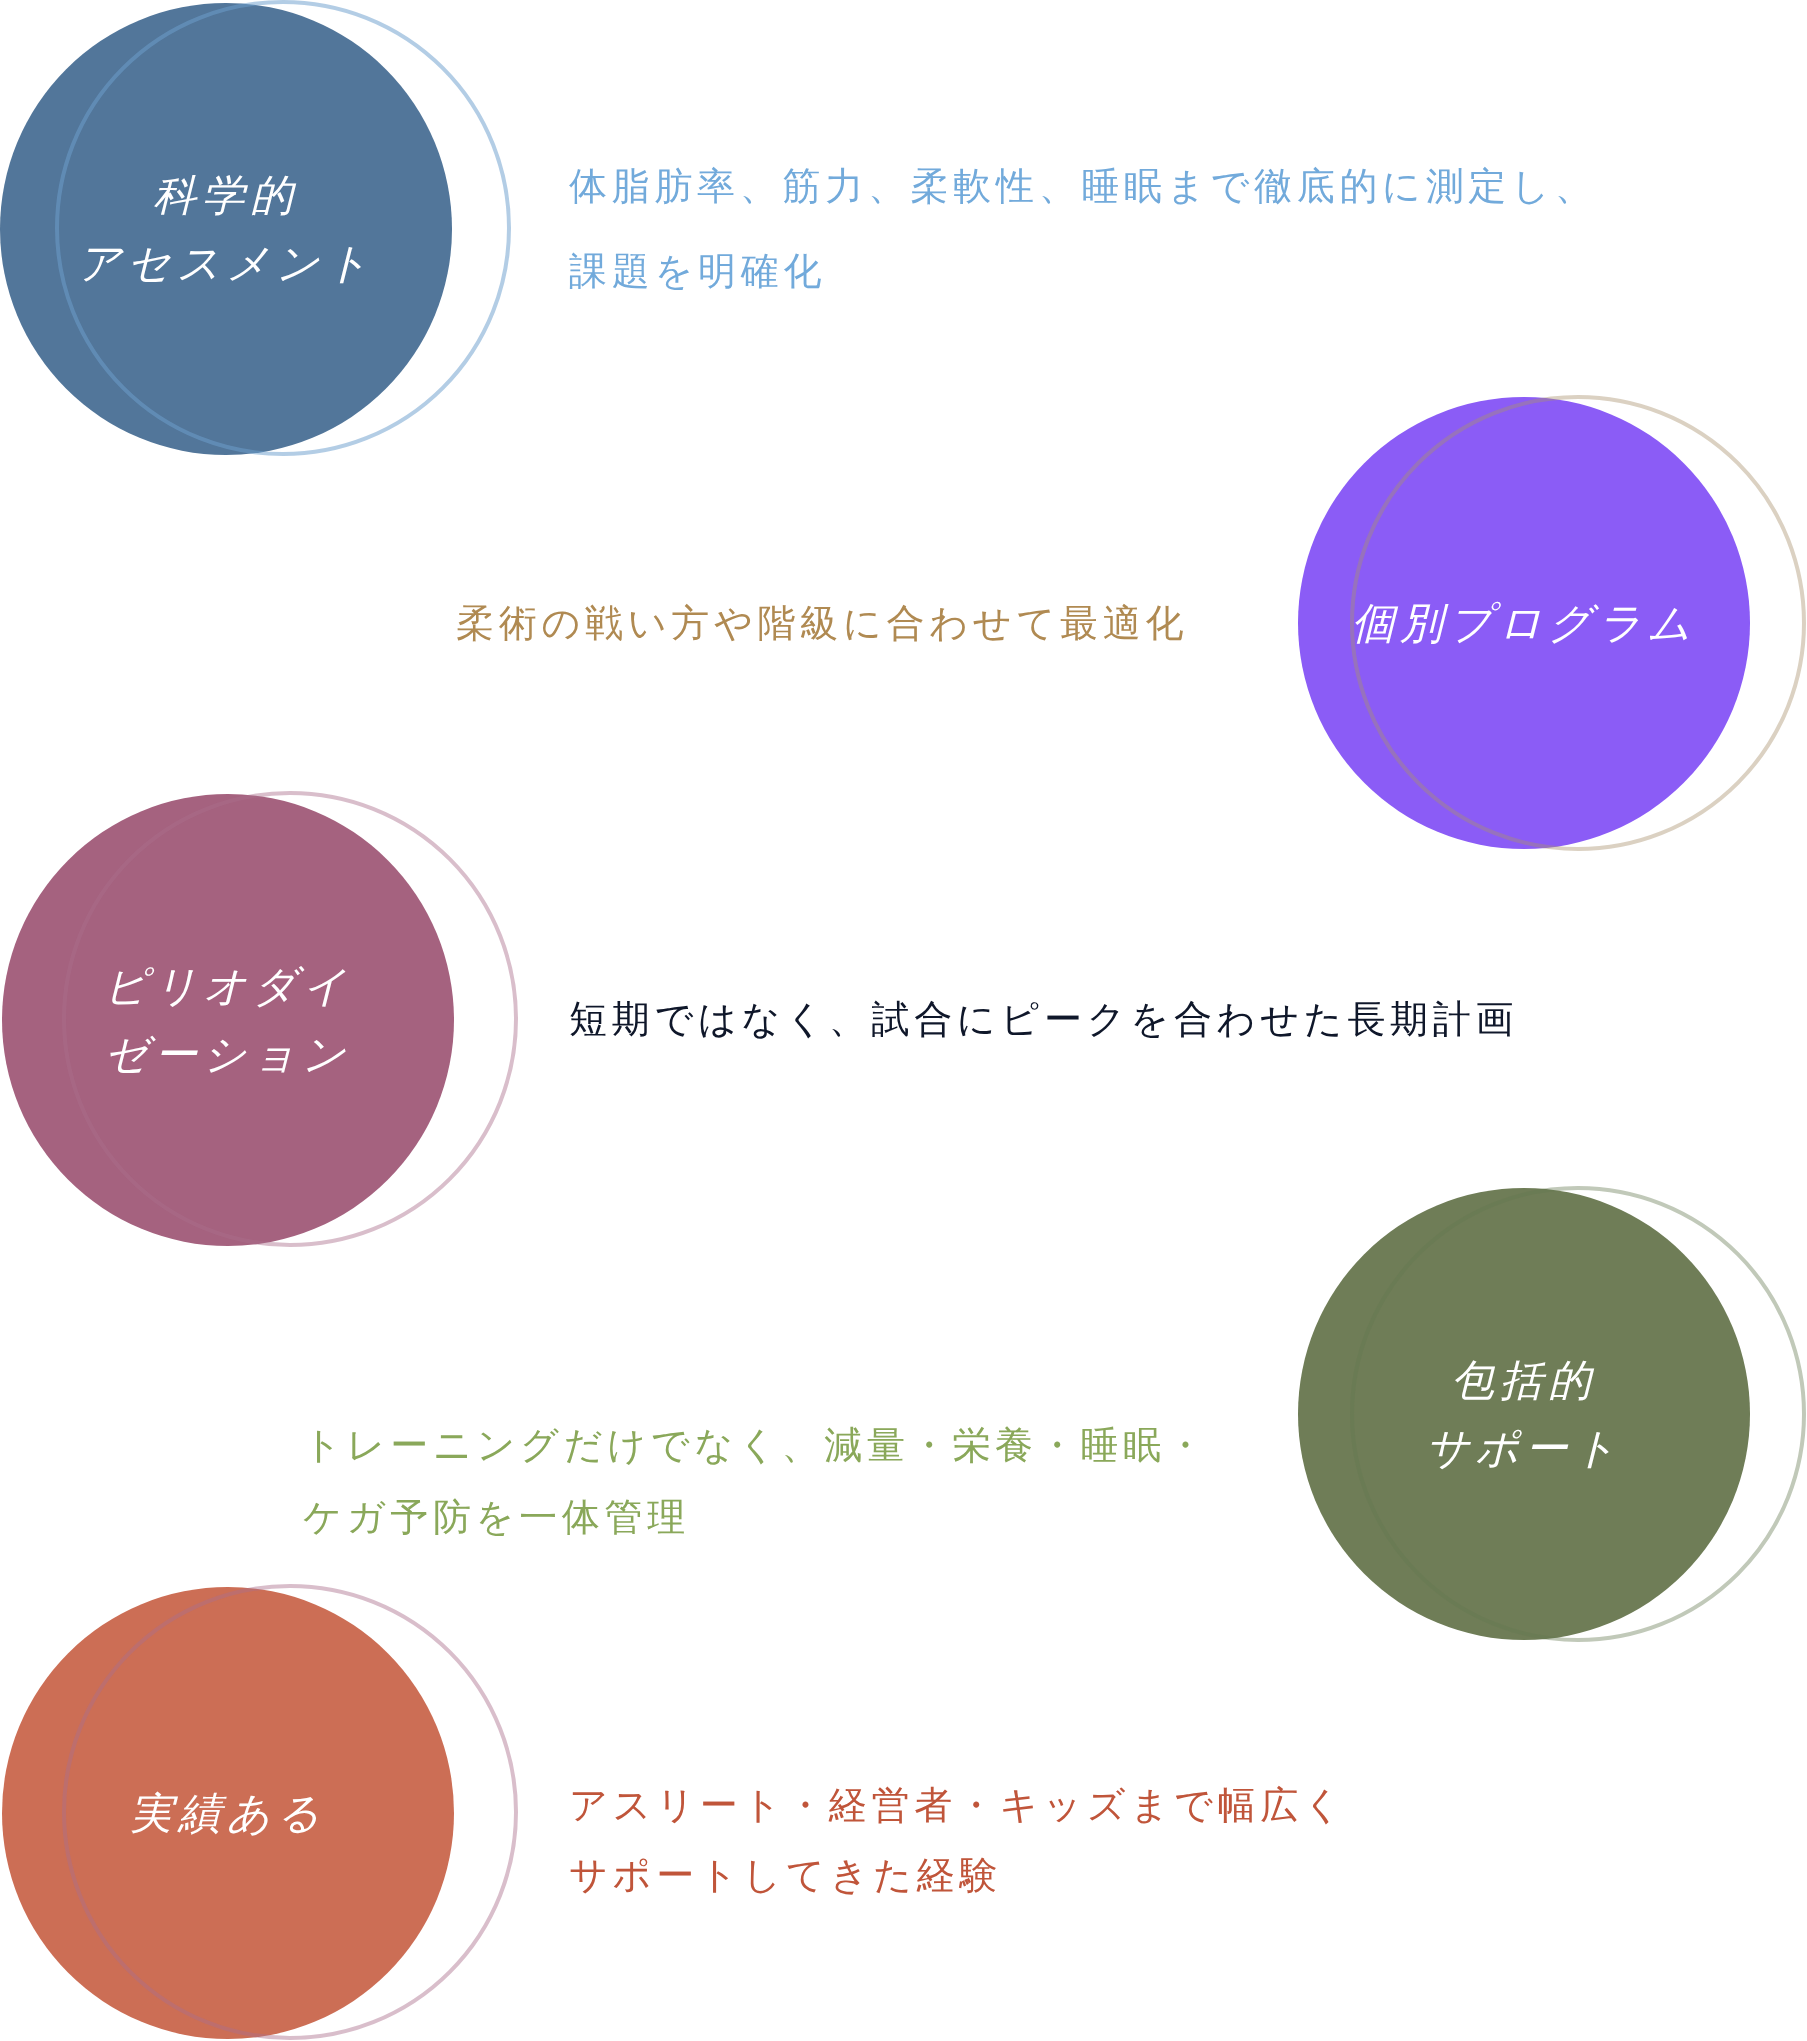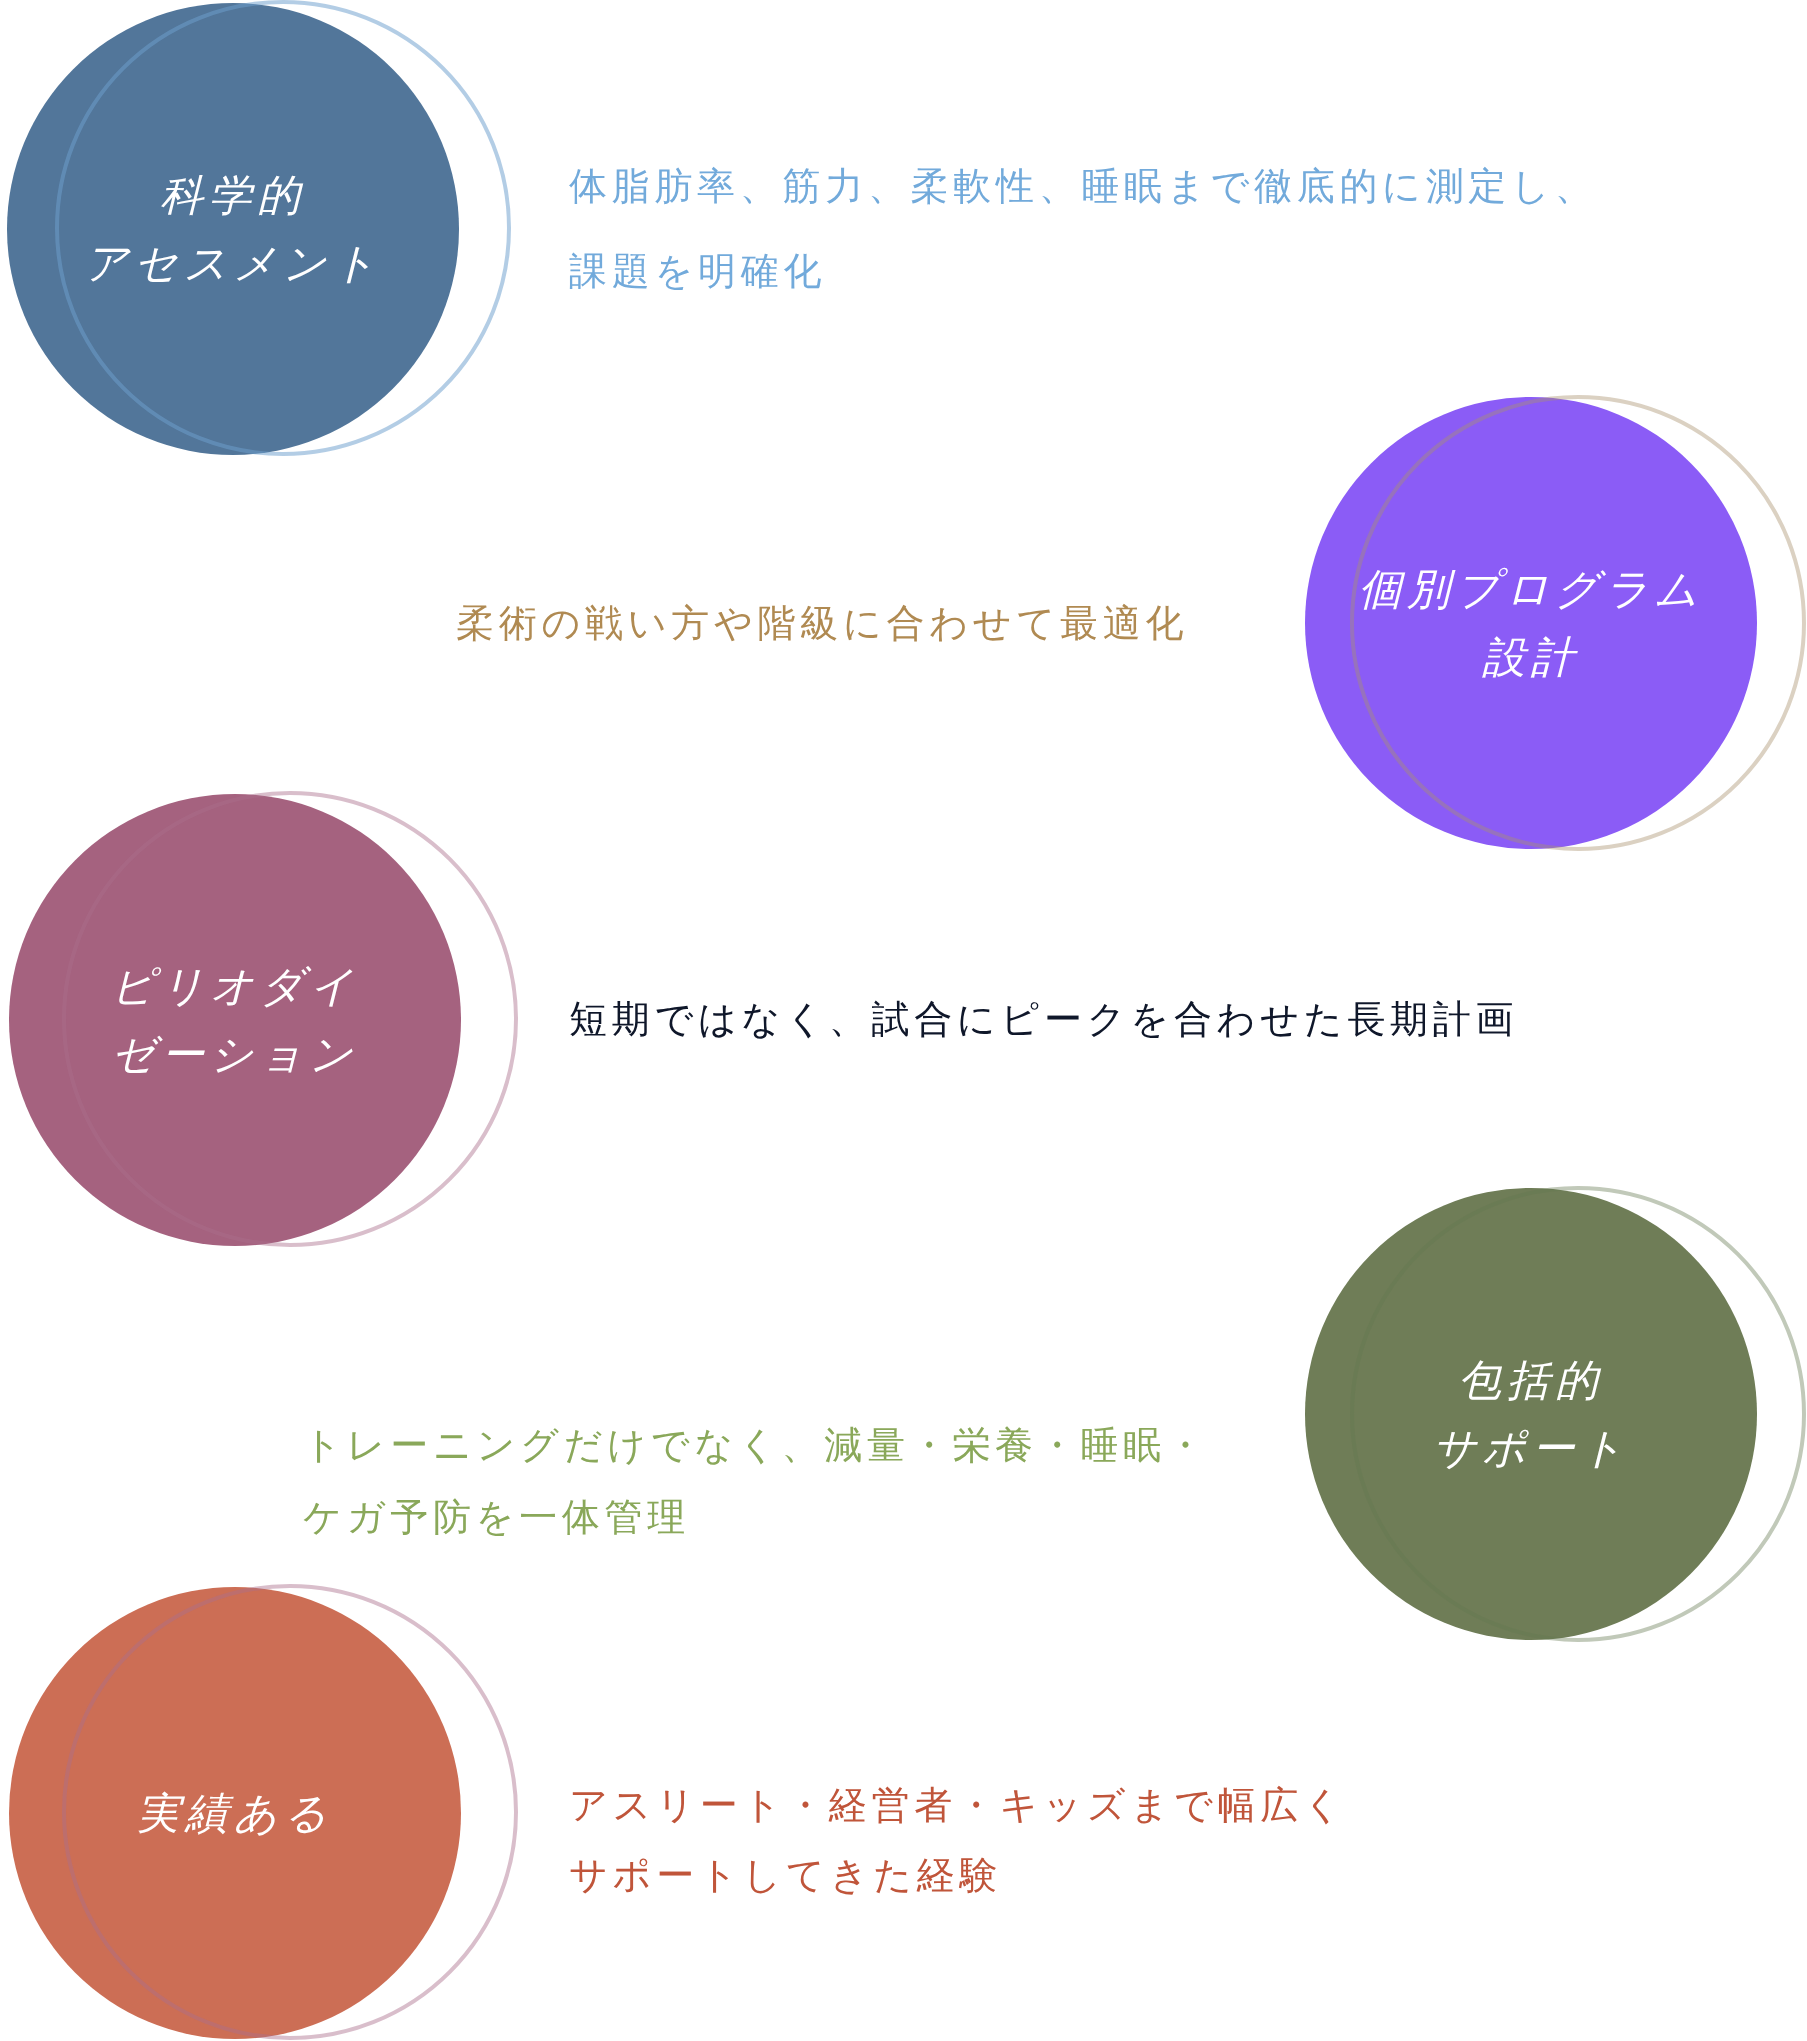--- a/index.html
+++ b/index.html
@@ -22,21 +22,20 @@
     .disc {
       position: absolute;
       width: 452px;
       height: 452px;
       border-radius: 50%;
       display: flex;
       align-items: center;
       justify-content: center;
       flex-direction: column;
       z-index: 1;
-      margin-left: 7px;
     }
     .ring {
       position: absolute;
       width: 448px;
       height: 448px;
       border-radius: 50%;
       border-style: solid;
       border-width: 4.7px;
       background: transparent;
       z-index: 2;
@@ -79,21 +78,20 @@
   <div class="desc" style="left:569px; top:144px; color:#72aadb;">
     <span class="line">体脂肪率、筋力、柔軟性、睡眠まで徹底的に測定し、</span>
     <span class="line">課題を明確化</span>
   </div>
 </div>
 
 <div class="feature">
   <div class="disc" style="left:1298px; top:397px; background:#8b5cf6;">
     <div class="disc-title">
       <span style="display:block">個別プログラム</span>
-      <span style="display:block">設計</span>
     </div>
   </div>
   <div class="ring" style="left:1350px; top:395px; border-color:rgba(170,145,110,0.42);"></div>
   <div class="desc" style="left:456px; top:581px; color:#b08a52;">
     <span class="line">柔術の戦い方や階級に合わせて最適化</span>
   </div>
 </div>
 
 <div class="feature">
   <div class="disc" style="left:1.9px; top:794px; background:#a5627f;">

